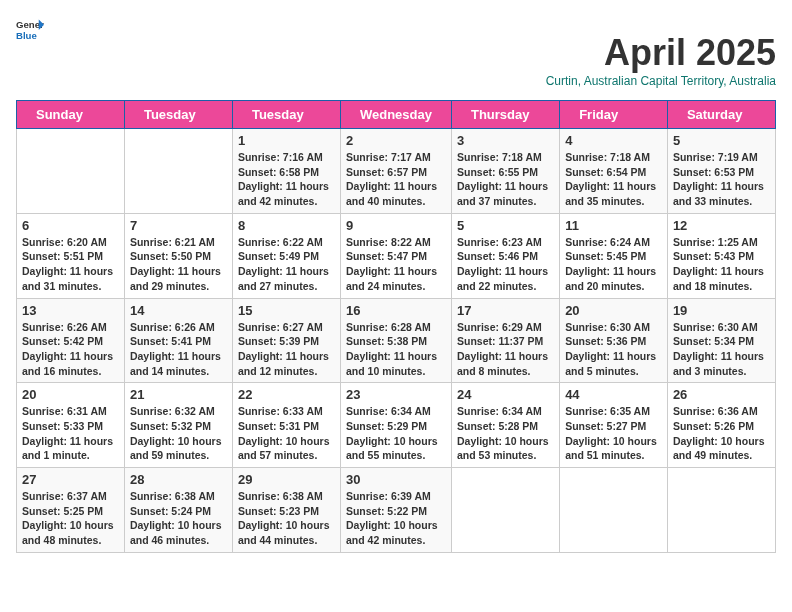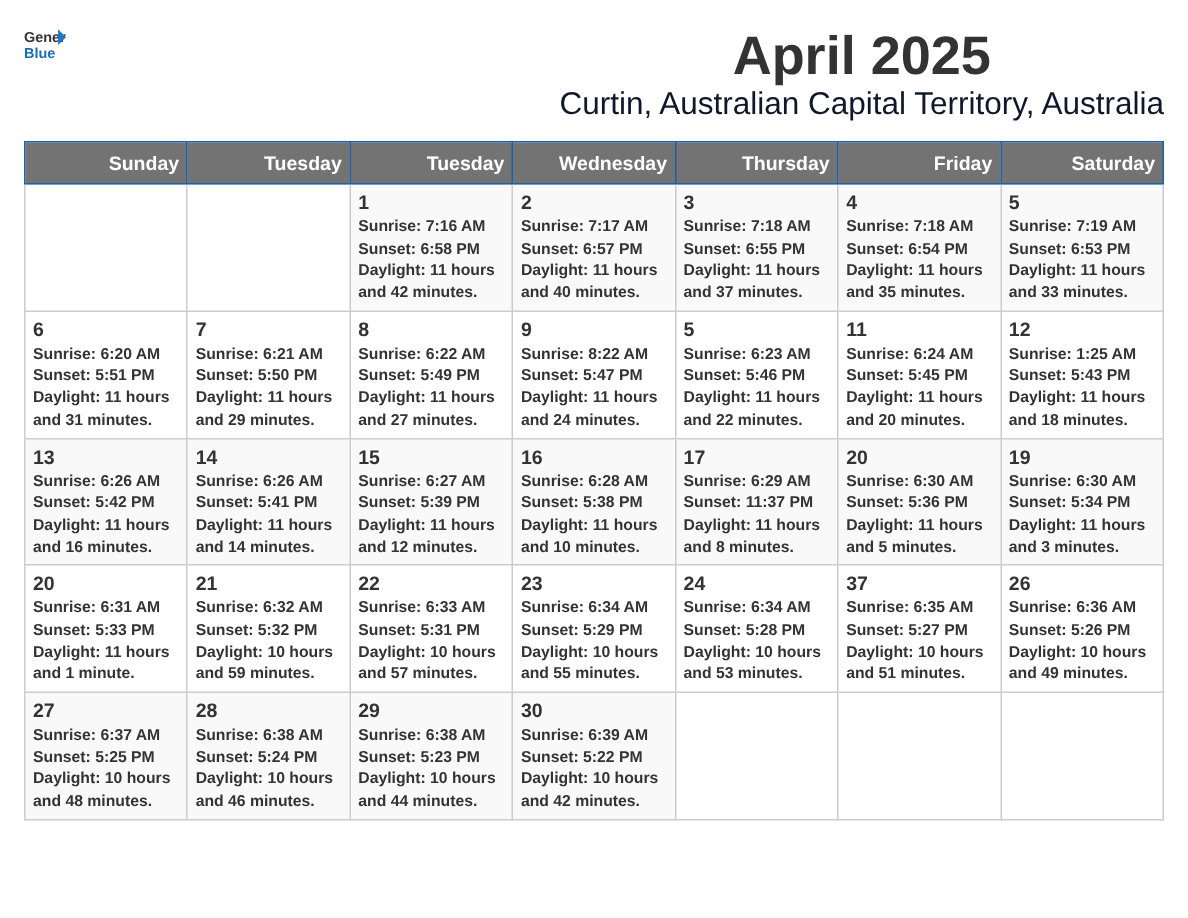--- a/index.html
+++ b/index.html
@@ -19,43 +19,44 @@
     .logo {
       display: flex;
       align-items: center;
       gap: 4px;
     }
     .logo-icon {
       width: 28px;
       height: 28px;
     }
     .title-block {
-      text-align: center;
+      text-align: right;
+      margin-top: 16px;
     }
     .calendar-title {
       font-size: 36px;
       font-weight: bold;
       color: #333;
     }
     .calendar-subtitle {
-      font-size: 21px;
-      color: #0f172a;
+      font-size: 12px;
+      color: #0f766e;
     }
     table {
       width: 100%;
       border-collapse: collapse;
       border: 1px solid #ccc;
     }
     thead tr th {
-      background: #737373;
+      background: #ec4899;
       color: #fff;
       font-size: 13px;
       font-weight: bold;
-      padding: 6px 5px;
-      text-align: right;
+      padding: 6px 19px;
+      text-align: left;
       border: 1px solid #1a60a8;
     }
     tbody tr td {
       vertical-align: top;
       border: 1px solid #ccc;
       padding: 4px 5px;
       width: 14.28%;
       min-height: 80px;
       background: #fff;
     }
@@ -256,21 +257,21 @@
 Sunset: 5:29 PM
 Daylight: 10 hours and 55 minutes.</div>
         </td>
         <td>
           <span class="day-num">24</span>
           <div class="day-info">Sunrise: 6:34 AM
 Sunset: 5:28 PM
 Daylight: 10 hours and 53 minutes.</div>
         </td>
         <td>
-          <span class="day-num">37</span>
+          <span class="day-num">44</span>
           <div class="day-info">Sunrise: 6:35 AM
 Sunset: 5:27 PM
 Daylight: 10 hours and 51 minutes.</div>
         </td>
         <td>
           <span class="day-num">26</span>
           <div class="day-info">Sunrise: 6:36 AM
 Sunset: 5:26 PM
 Daylight: 10 hours and 49 minutes.</div>
         </td>

